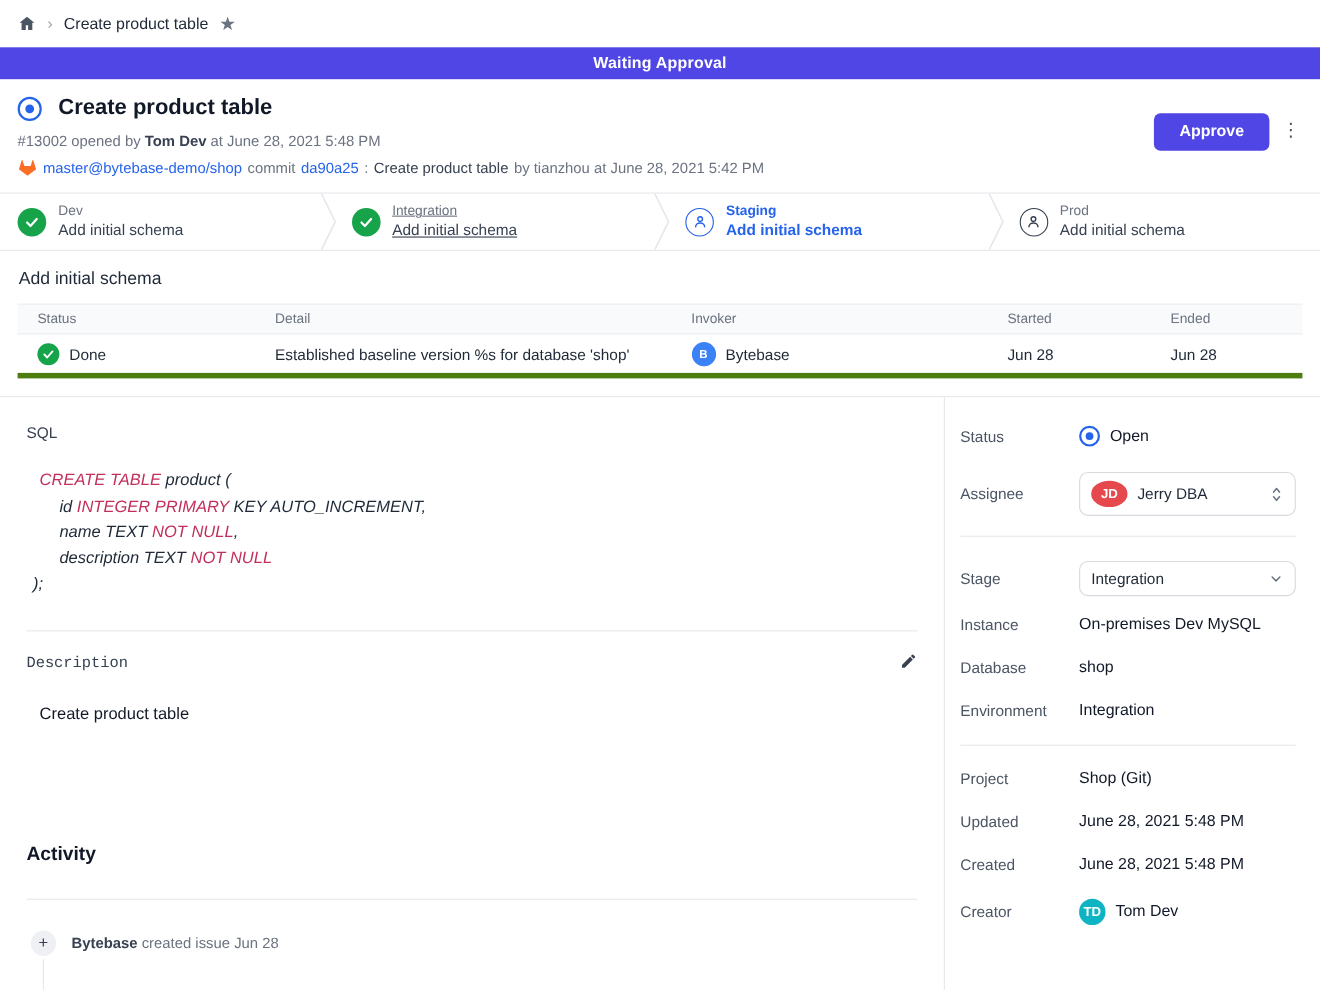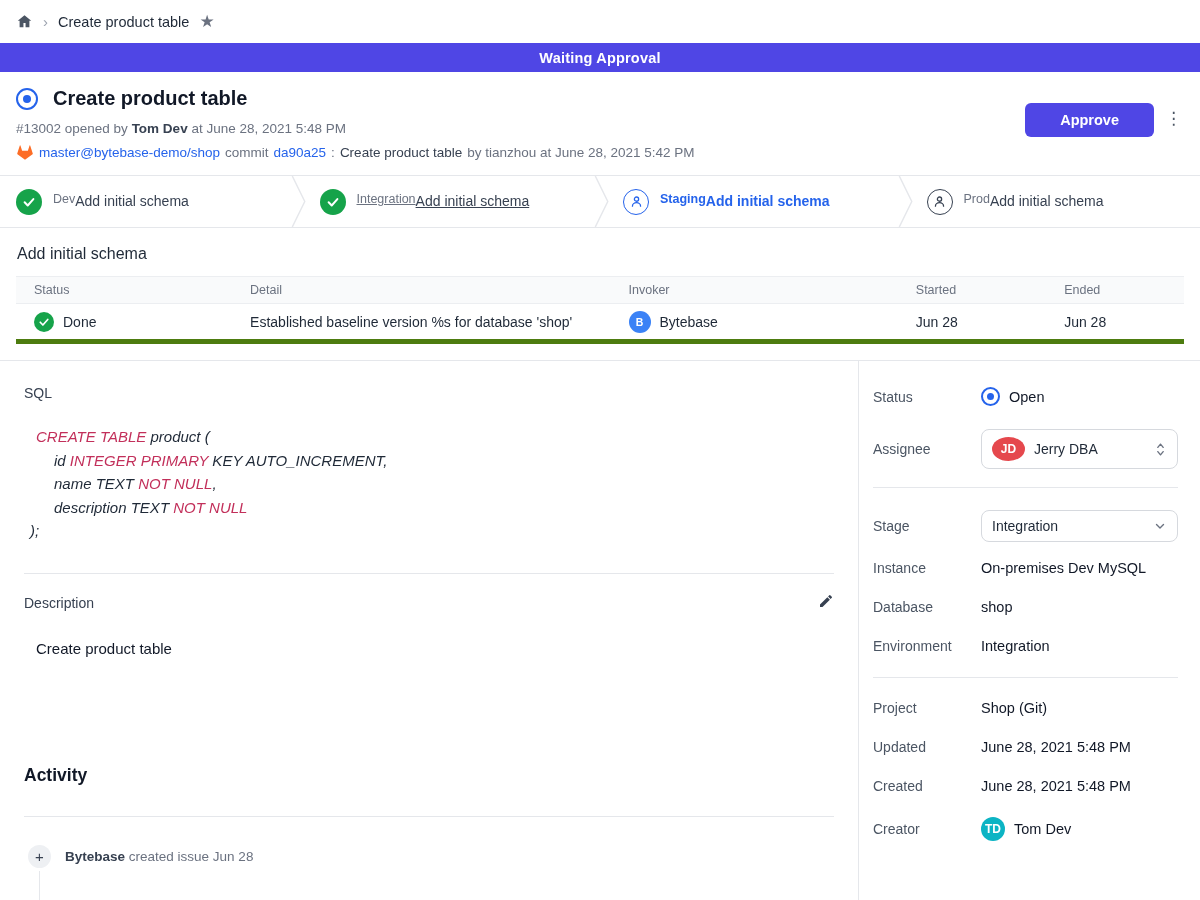--- a/index.html
+++ b/index.html
@@ -27,32 +27,32 @@
   .open-ring { width:22px; height:22px; border:2.5px solid #2563eb; border-radius:50%; display:flex; align-items:center; justify-content:center; flex:none; }
   .open-ring .dot { width:8px; height:8px; background:#2563eb; border-radius:50%; }
   .issue-title { font-size:20px; font-weight:700; color:#111827; }
   .meta-line { margin-top:11px; font-size:13.5px; color:#6b7280; }
   .meta-line .author { color:#374151; font-weight:600; }
   .commit-line { margin-top:8px; font-size:13.5px; color:#6b7280; display:flex; align-items:center; gap:5px; }
   .commit-line a { color:#2563eb; text-decoration:none; cursor:pointer; }
   .commit-line .msg { color:#374151; font-weight:500; }
   .gitlab-icon svg { display:block; }
   .approve-btn { position:absolute; right:46px; top:31px; background:#4f46e5; color:#fff; border:none; border-radius:6px;
-                 padding:9px 35px; font-size:14.5px; font-weight:600; font-family:inherit; cursor:pointer; }
+                 padding:9px 23px; font-size:14.5px; font-weight:600; font-family:inherit; cursor:pointer; }
   .kebab { position:absolute; right:18px; top:38px; color:#4b5563; font-size:17px; letter-spacing:0; cursor:pointer; line-height:1; }
 
   
   .pipeline { height:53px; border-top:1px solid #e5e7eb; border-bottom:1px solid #e5e7eb; display:flex; align-items:stretch; }
   .stage { flex:1; display:flex; align-items:center; gap:11px; padding-left:16px; cursor:pointer; }
   .stage.after-sep { padding-left:12px; }
   .stage-sep { flex:none; width:18px; height:100%; }
   .stage-sep svg { display:block; height:100%; }
   .stage-icon { width:26px; height:26px; flex:none; border-radius:50%; display:flex; align-items:center; justify-content:center; }
   .stage-icon.done { background:#16a34a; }
-  .stage-texts { display:flex; line-height:1.25; }
+  .stage-texts { display:flex; flex-direction:column; line-height:1.25; }
   .stage-env { font-size:12.5px; color:#6b7280; }
   .stage-task { font-size:14px; color:#374151; margin-top:1px; }
   .stage.linked .stage-env, .stage.linked .stage-task { text-decoration:underline; }
   .stage.active .stage-env, .stage.active .stage-task { color:#2563eb; font-weight:700; text-decoration:none; }
   .person-icon { border:1.8px solid #374151; }
   .person-icon.blue { border-color:#2563eb; }
 
   
   .task-section { padding:17px 16px 16px; }
   .task-heading { font-size:16px; color:#1f2937; margin-bottom:13px; margin-left:1px; }
@@ -75,21 +75,21 @@
   .sql-label { font-size:14px; color:#374151; }
   .sql-code { margin-top:24px; font-size:15px; line-height:23.5px; color:#1f2937;font-style:italic; }
   .sql-code .ln { padding-left:12px; }
   .sql-code .ln.ind { padding-left:30px; }
   .kw { color:#c22f5a; }
 
   .divider { border:none; border-top:1px solid #e5e7eb; margin:0; }
   .left-col .divider { margin-top:30px; }
 
   
-  .desc-header { margin-top:19px; display:flex; align-items:center; justify-content:space-between; }
+  .desc-header { margin-top:19px; display:flex; align-items:center; justify-content:space-between;font-family:Liberation Mono, monospace; }
   .desc-label { font-size:14px; color:#374151; }
   .edit-icon { cursor:pointer; }
   .desc-content { margin-top:27px; padding-left:12px; font-size:15px; color:#111827; }
 
   
   .activity-heading { margin-top:108px; font-size:17.5px; font-weight:700; color:#111827; }
   .activity-hr { margin-top:14px; }
   .activity-item { margin-top:28px; display:flex; align-items:center; gap:14px; position:relative; padding-left:4px; }
   .plus-circle { width:23px; height:23px; border-radius:50%; background:#eef0f3; color:#374151; display:flex; align-items:center;
                  justify-content:center; font-size:15px; flex:none; z-index:1; }

